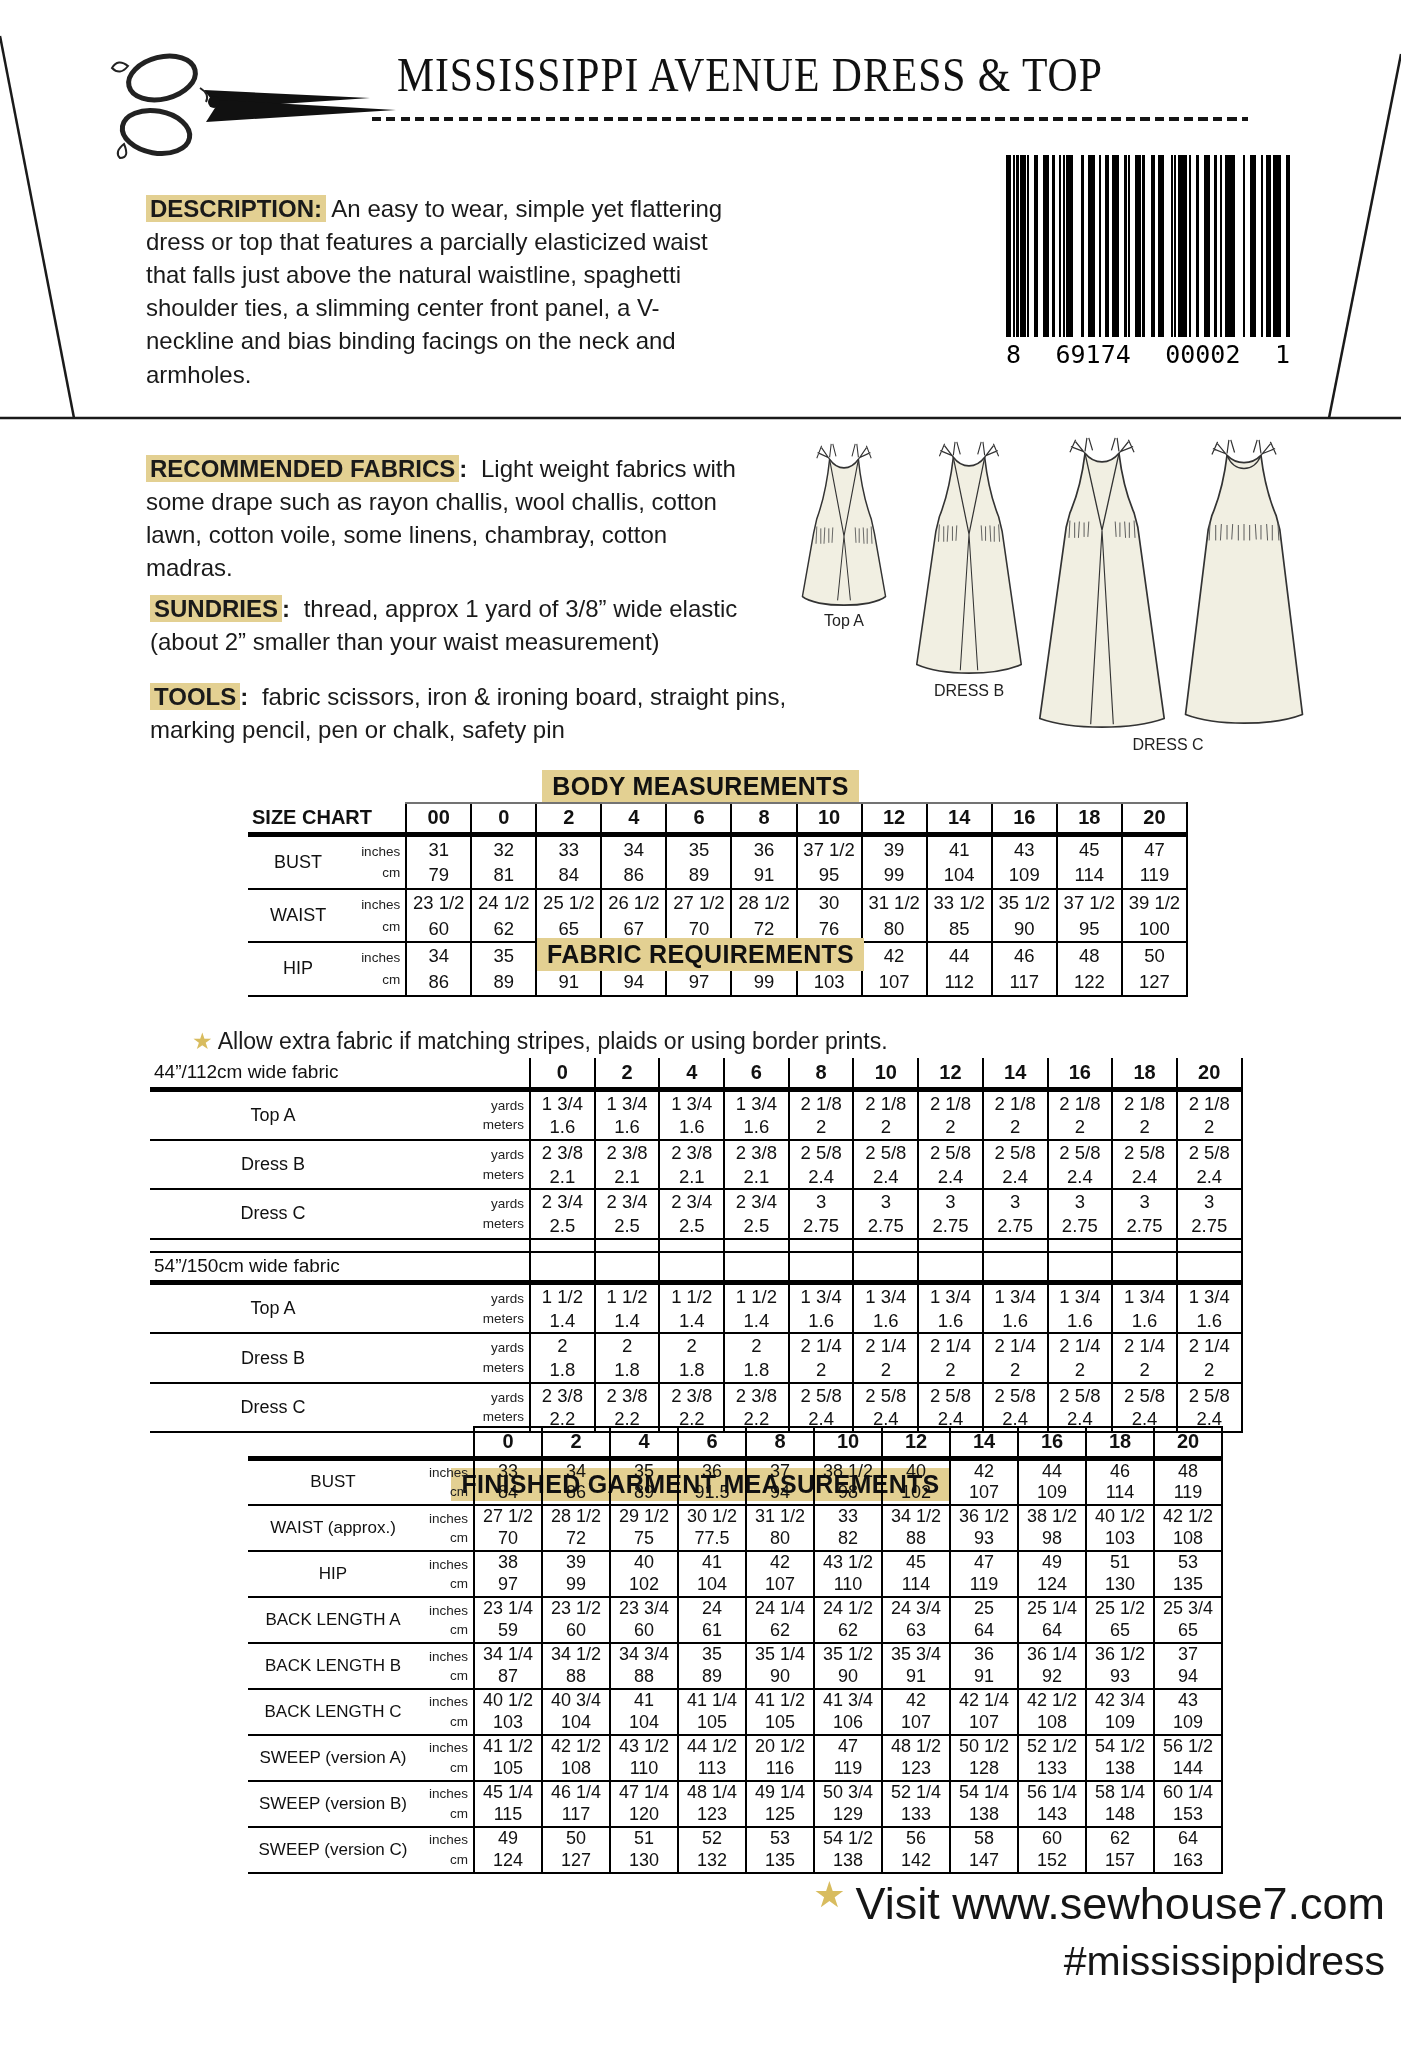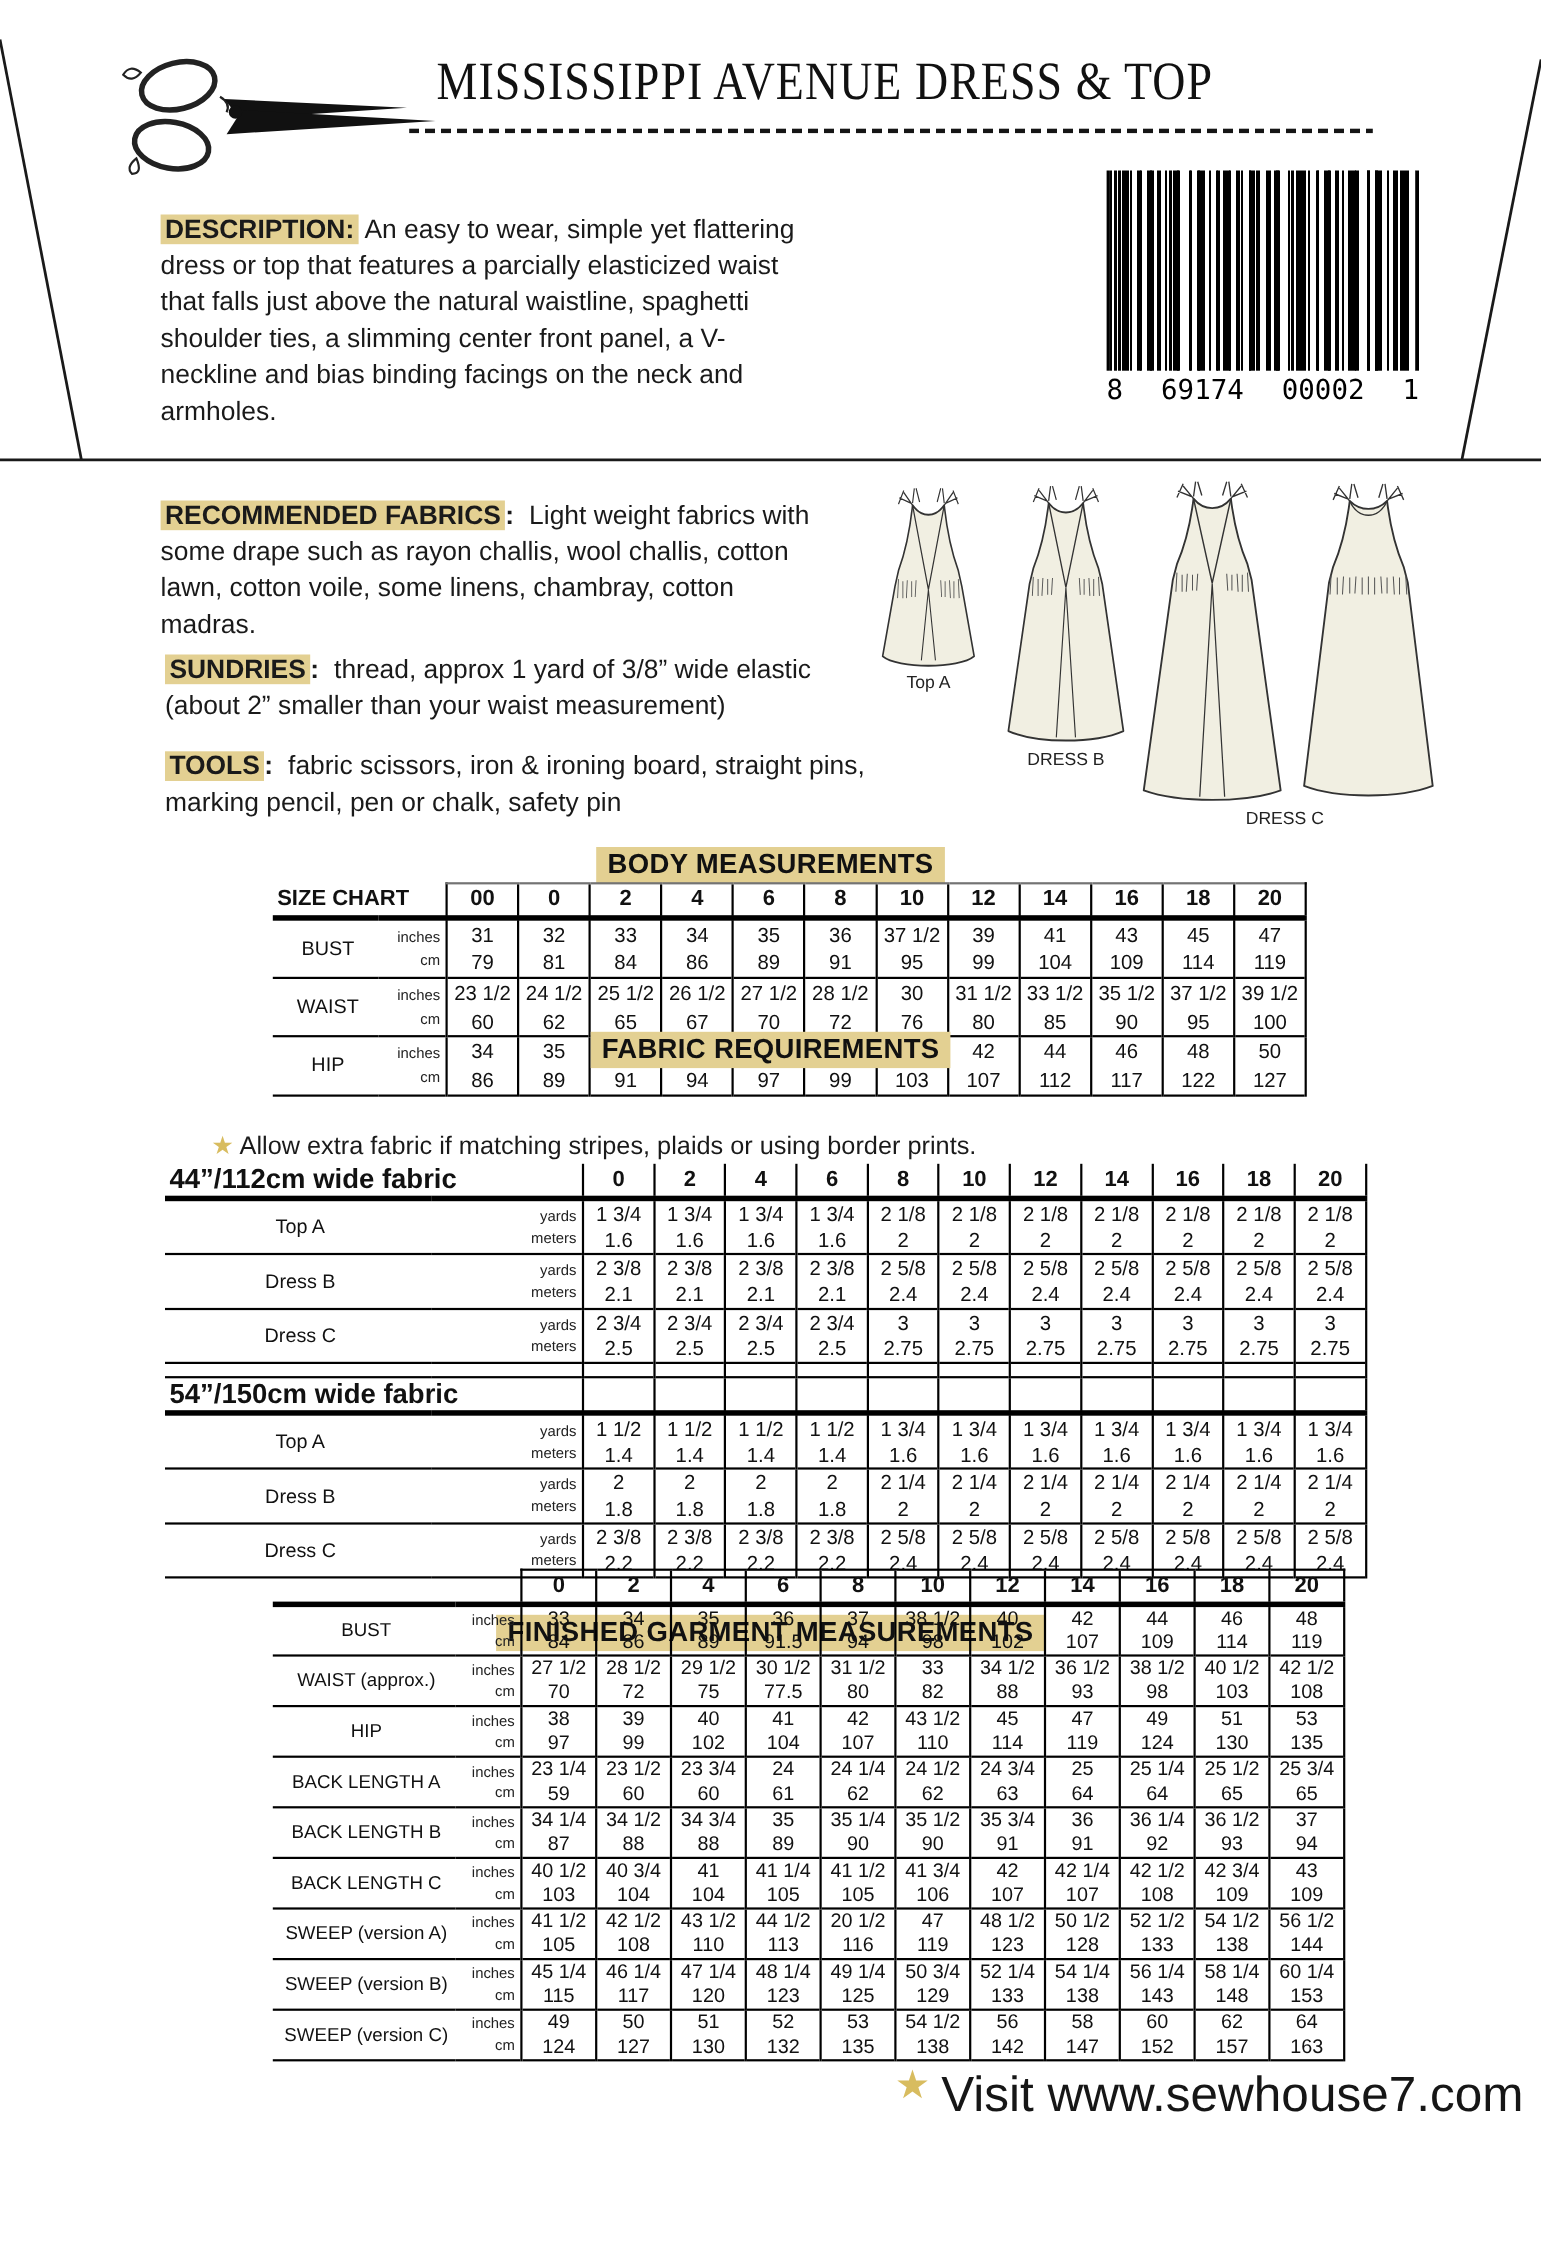--- a/index.html
+++ b/index.html
@@ -40,21 +40,21 @@
   .dtable .sz{font-weight:bold;text-align:center;font-size:20px;height:31px}
   .dtable .corner{text-align:left;font-weight:bold;font-size:20px;padding-left:4px}
   .dtable .lbl{text-align:center;font-size:18px;padding-left:4px}
   .dtable .units{font-size:13.5px;text-align:right;padding-right:5px;line-height:1.45;color:#222}
   .dtable .val{text-align:center;font-size:18.5px;line-height:1.28}
   .dtable thead tr{border-bottom:5px solid #000}
   #bodyTable thead .sz{border-top:2px solid #737373}
   #bodyTable tbody tr{border-bottom:2px solid #000}
   #bodyTable .val div,#bodyTable .units div{padding:1px 0}
   #fabTable .ghead tr{border-bottom:5px solid #000}
-  #fabTable .ghead .glabel{text-align:left;font-size:25px;padding-left:4px;font-weight:bold;height:30px}
+  #fabTable .ghead .glabel{text-align:left;font-size:19px;padding-left:4px;font-weight:normal;height:30px}
   #fabTable .gbody tr{border-bottom:2px solid #000}
   #fabTable .spacer td{height:13px}
   #finTable thead .sz{border-top:2px solid #000}
   #finTable tbody tr{border-bottom:2px solid #000}
   #finTable .lbl{font-size:17px}
   #finTable .val{font-size:18px;line-height:1.22}
   
   .footer{position:absolute;left:0;right:16px;top:1874px;text-align:right;color:#161616}
   .footer .l1{font-size:45px}
   .footer .l2{font-size:41px;margin-top:8px}
@@ -1238,13 +1238,14 @@
           <div>163</div>
         </td>
       </tr>
     </tbody>
   </table>
 
 <div class="footer">
   <div class="l1">
     <span class="footer-star">★</span><span>Visit www.sewhouse7.com</span>
   </div>
+  <div class="l2">#mississippidress</div>
 </div>
 
 </body></html>

